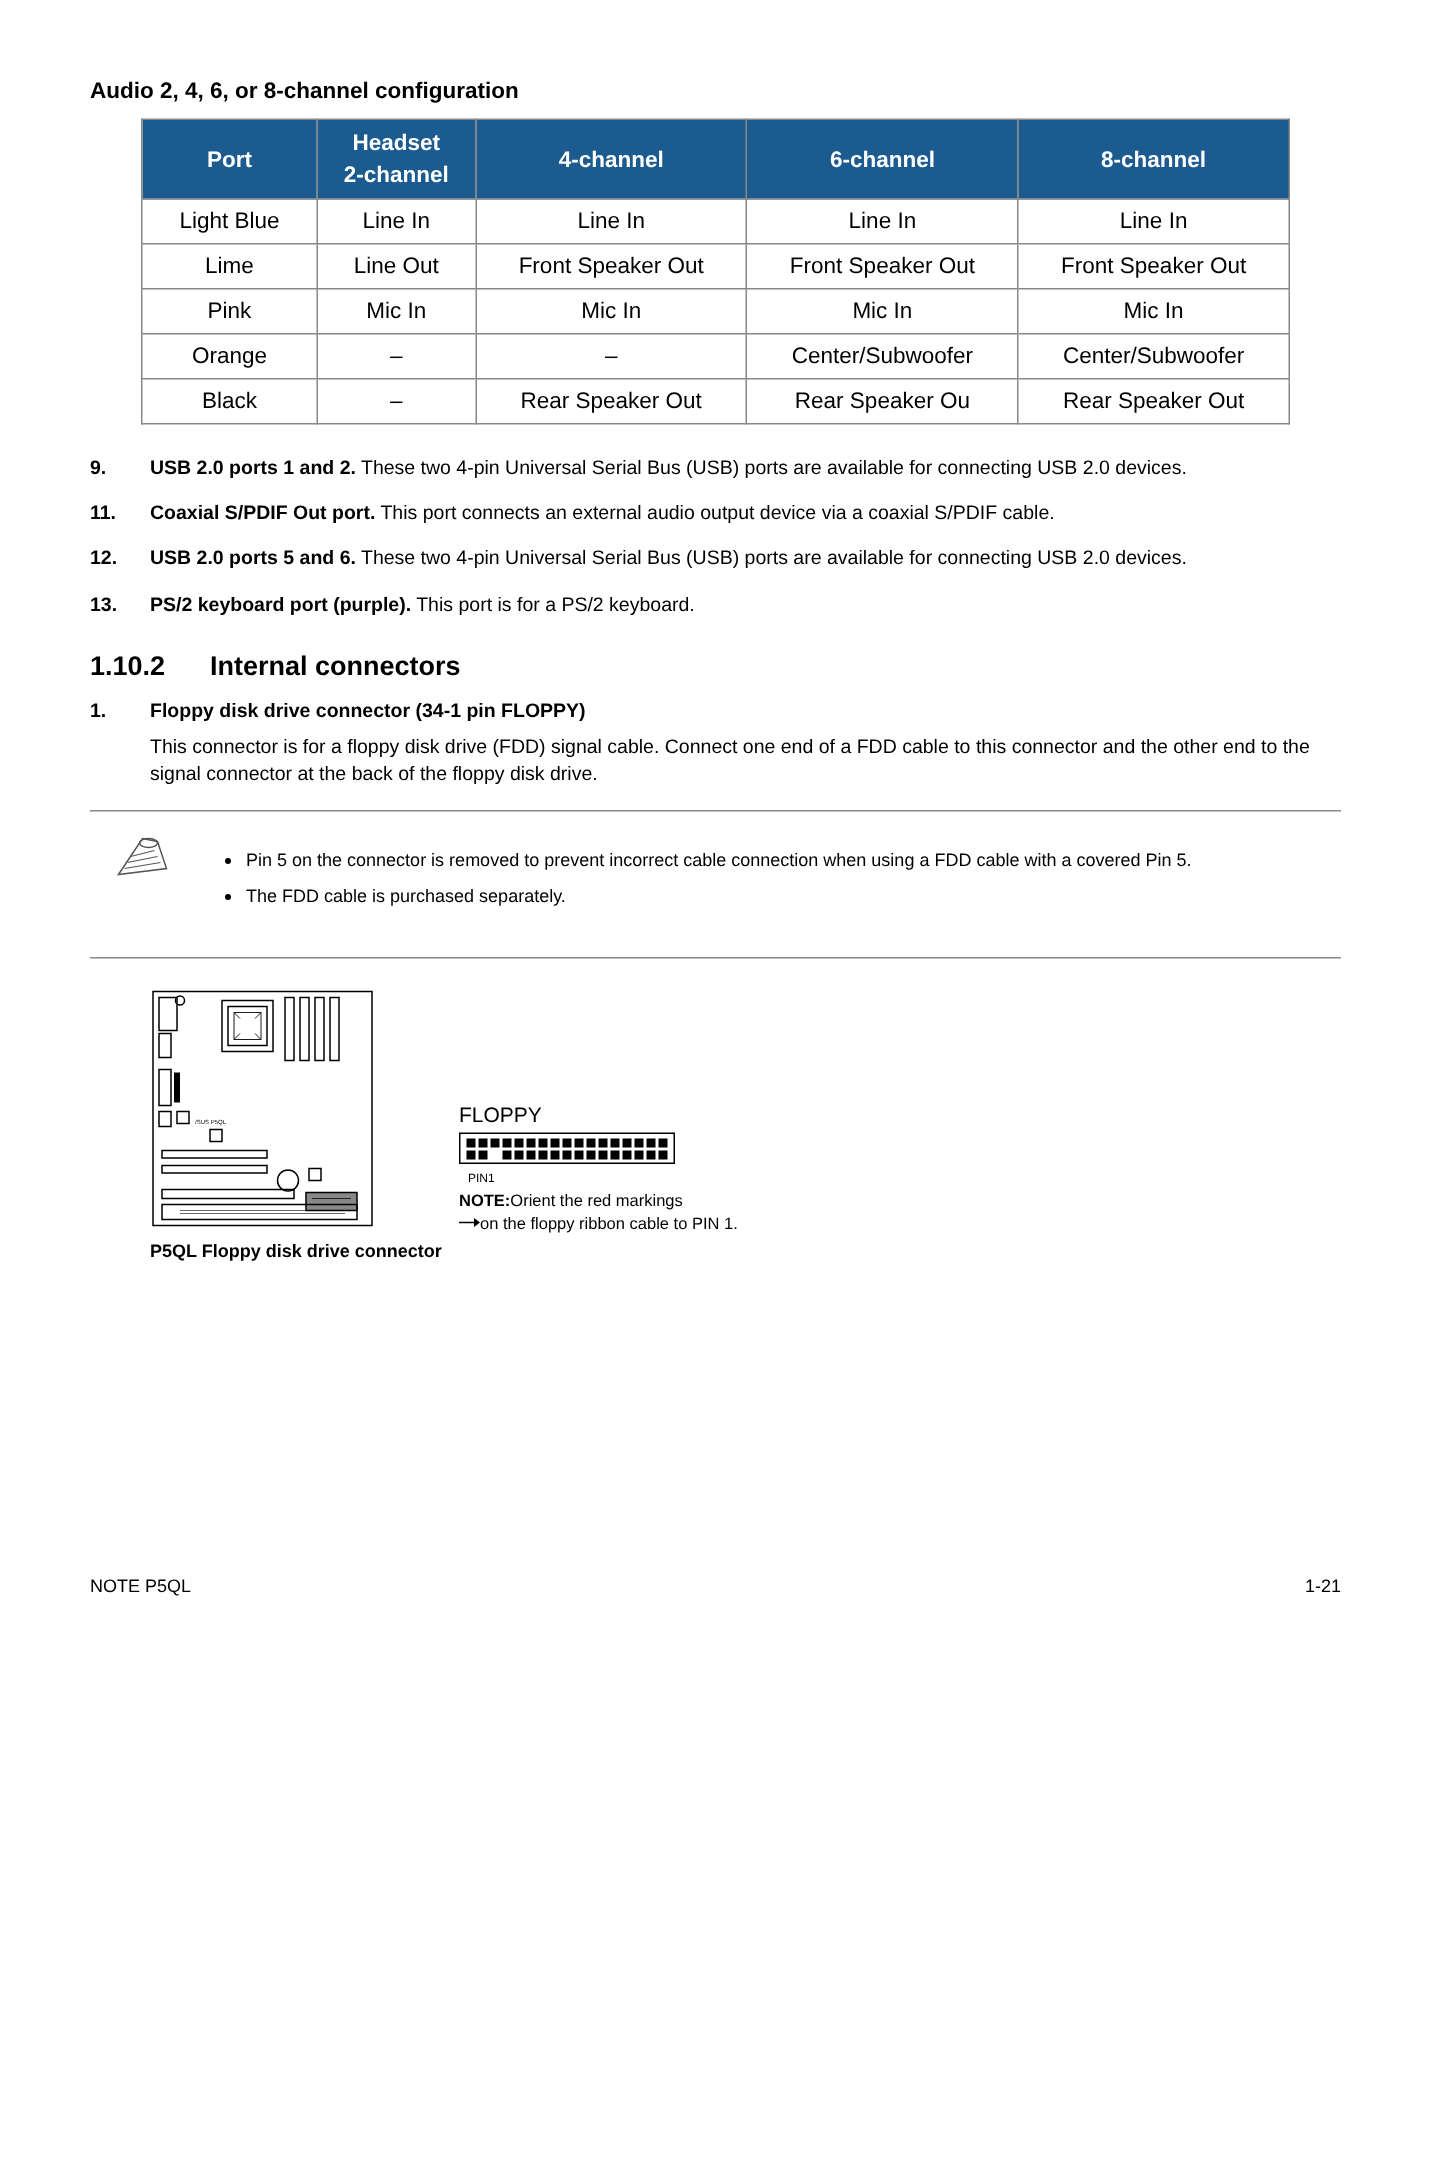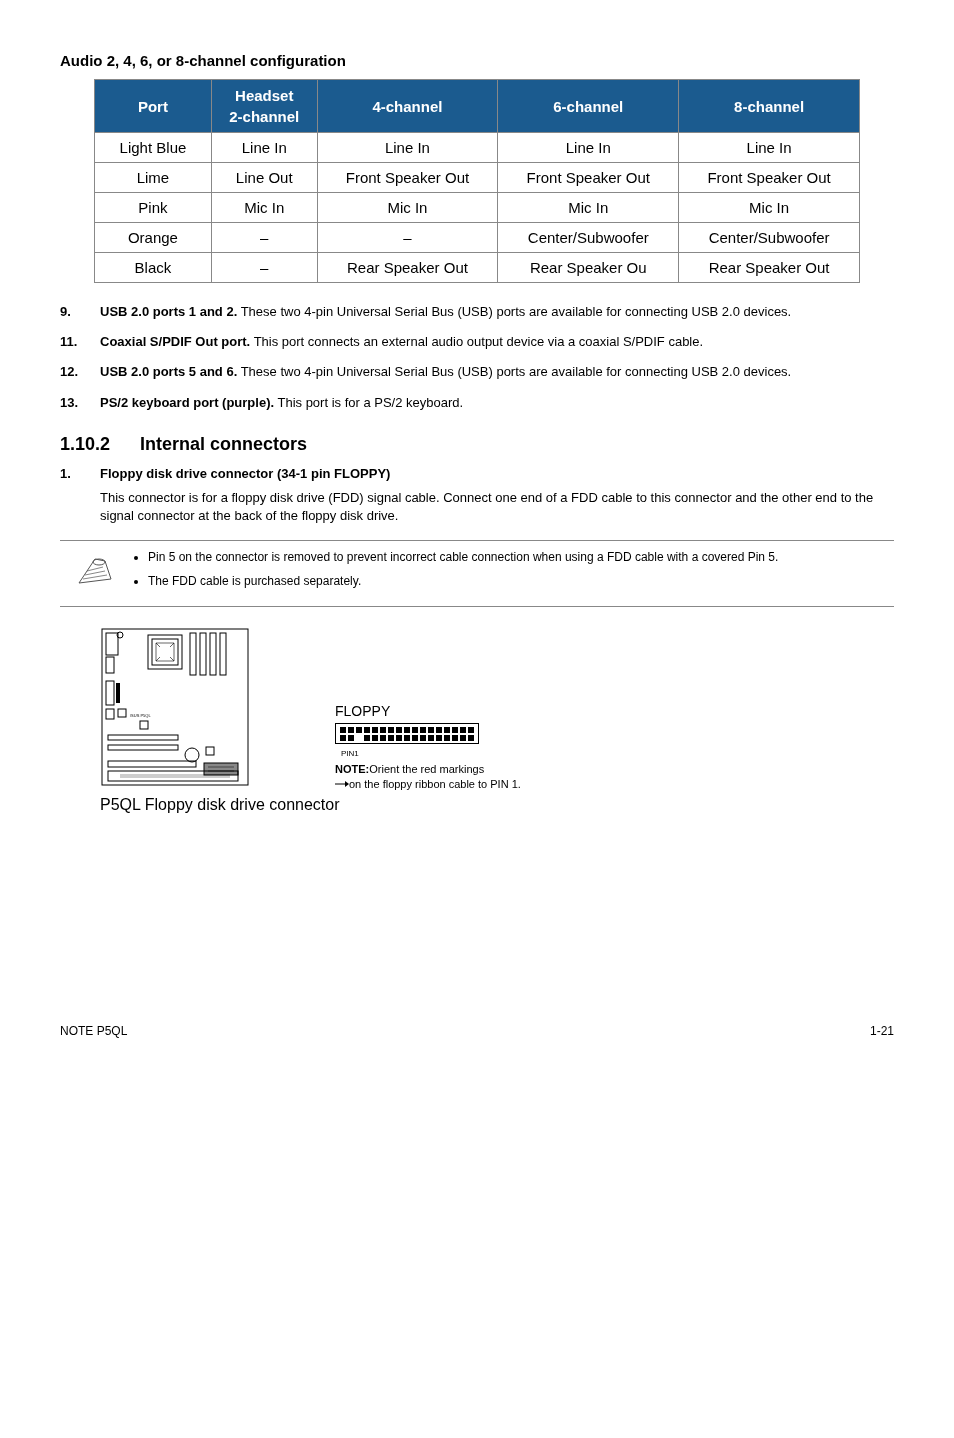--- a/index.html
+++ b/index.html
@@ -91,35 +91,35 @@
     display: flex;
     align-items: flex-start;
   }
   .note-box .icon {
     width: 70px;
     flex-shrink: 0;
     text-align: center;
     padding-top: 4px;
   }
   .note-box ul {
-    margin: 0;
+    margin: 16px;
     padding-left: 18px;
     font-size: 12px;
   }
   .note-box ul li {
     margin-bottom: 8px;
   }
   .diagram-area {
     margin-left: 40px;
     margin-top: 10px;
   }
   .diagram-row {
     display: flex;
     align-items: flex-end;
-    gap: 85px;
+    gap: 56px;
   }
   .mb-svg {
     flex-shrink: 0;
   }
   .floppy-block .flabel {
     font-size: 14px;
     margin-bottom: 2px;
   }
   .pin-strip {
     border: 1px solid #000;
@@ -146,22 +146,22 @@
   }
   .orient-note {
     font-size: 11px;
     margin-top: 2px;
   }
   .orient-note .arrow {
     display: inline-block;
     width: 14px;
   }
   .diagram-caption {
-    font-weight: normal;
-    font-size: 16px;
+    font-weight: bold;
+    font-size: 12px;
     margin-top: 2px;
   }
   .footer {
     display: flex;
     justify-content: space-between;
     font-size: 12px;
     margin-top: 200px;
     padding-top: 6px;
   }
 </style>

